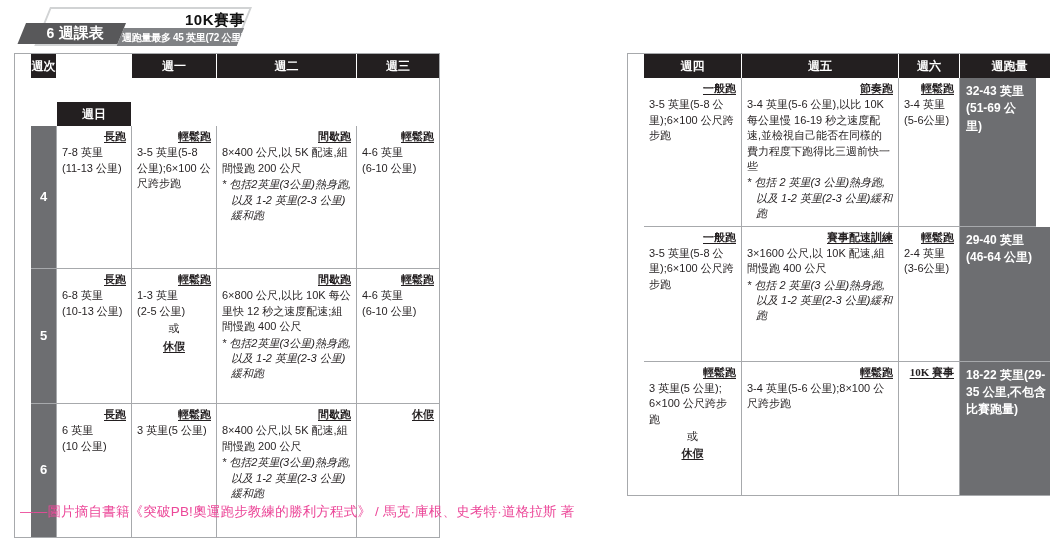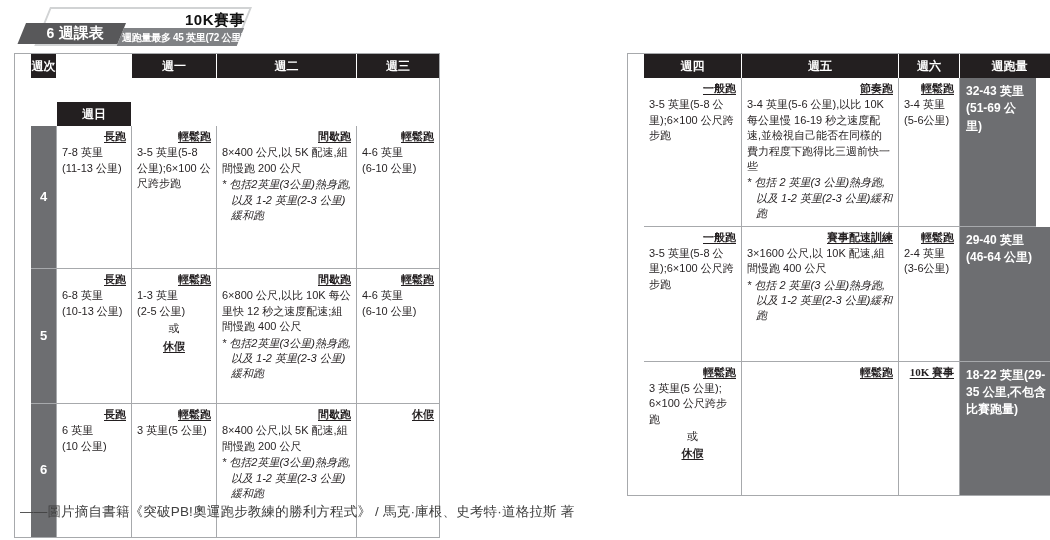--- a/index.html
+++ b/index.html
@@ -41,21 +41,21 @@
     white-space:pre-line;padding:5px 6px;line-height:1.45;}
   .cell-title{font-weight:bold;text-decoration:underline;text-underline-offset:2px;
     text-align:right;margin-bottom:1px;font-family:Liberation Serif, serif;}
   .cell-body{white-space:pre-line;}
   .cell-note{font-style:italic;margin-top:1px;padding-left:9px;text-indent:-9px;white-space:pre-line;}
   .cell-or{text-align:center;margin-top:2px;}
   .cell-alt{text-align:center;font-weight:bold;text-decoration:underline;
     text-underline-offset:2px;margin-top:2px;}
 
   
-  .footer{position:absolute;left:20px;top:503px;font-size:13.5px;color:#404040;letter-spacing:.2px;}
+  .footer{position:absolute;left:20px;top:503px;font-size:13.5px;color:#ec4899;letter-spacing:.2px;}
 </style>
 </head>
 <body>
 
 <div class="page">
 
   <div class="banner">
     <div class="banner-white"></div>
     <div class="banner-sub"></div>
     <div class="banner-title">10K賽事</div>
@@ -191,20 +191,21 @@
       <div class="t-row" style="min-height: 133px;">
         <div class="t-cell" style="width: 98px;">
           <div class="cell-title">輕鬆跑</div>
           <div class="cell-body">3 英里(5 公里);
 6×100 公尺跨步跑</div>
           <div class="cell-or">或</div>
           <div class="cell-alt">休假</div>
         </div>
         <div class="t-cell" style="width: 157px;">
           <div class="cell-title">輕鬆跑</div>
+          <div class="cell-body">3-4 英里(5-6 公里);8×100 公尺跨步跑</div>
         </div>
         <div class="t-cell" style="width: 61px;">
           <div class="cell-title">10K 賽事</div>
         </div>
         <div class="t-cell mileage" style="width: 99px;">18-22 英里(29-35 公里,不包含比賽跑量)</div>
       </div>
     </div>
 
   <div class="footer">——圖片摘自書籍《突破PB!奧運跑步教練的勝利方程式》 / 馬克·庫根、史考特·道格拉斯 著</div>
 </div>

